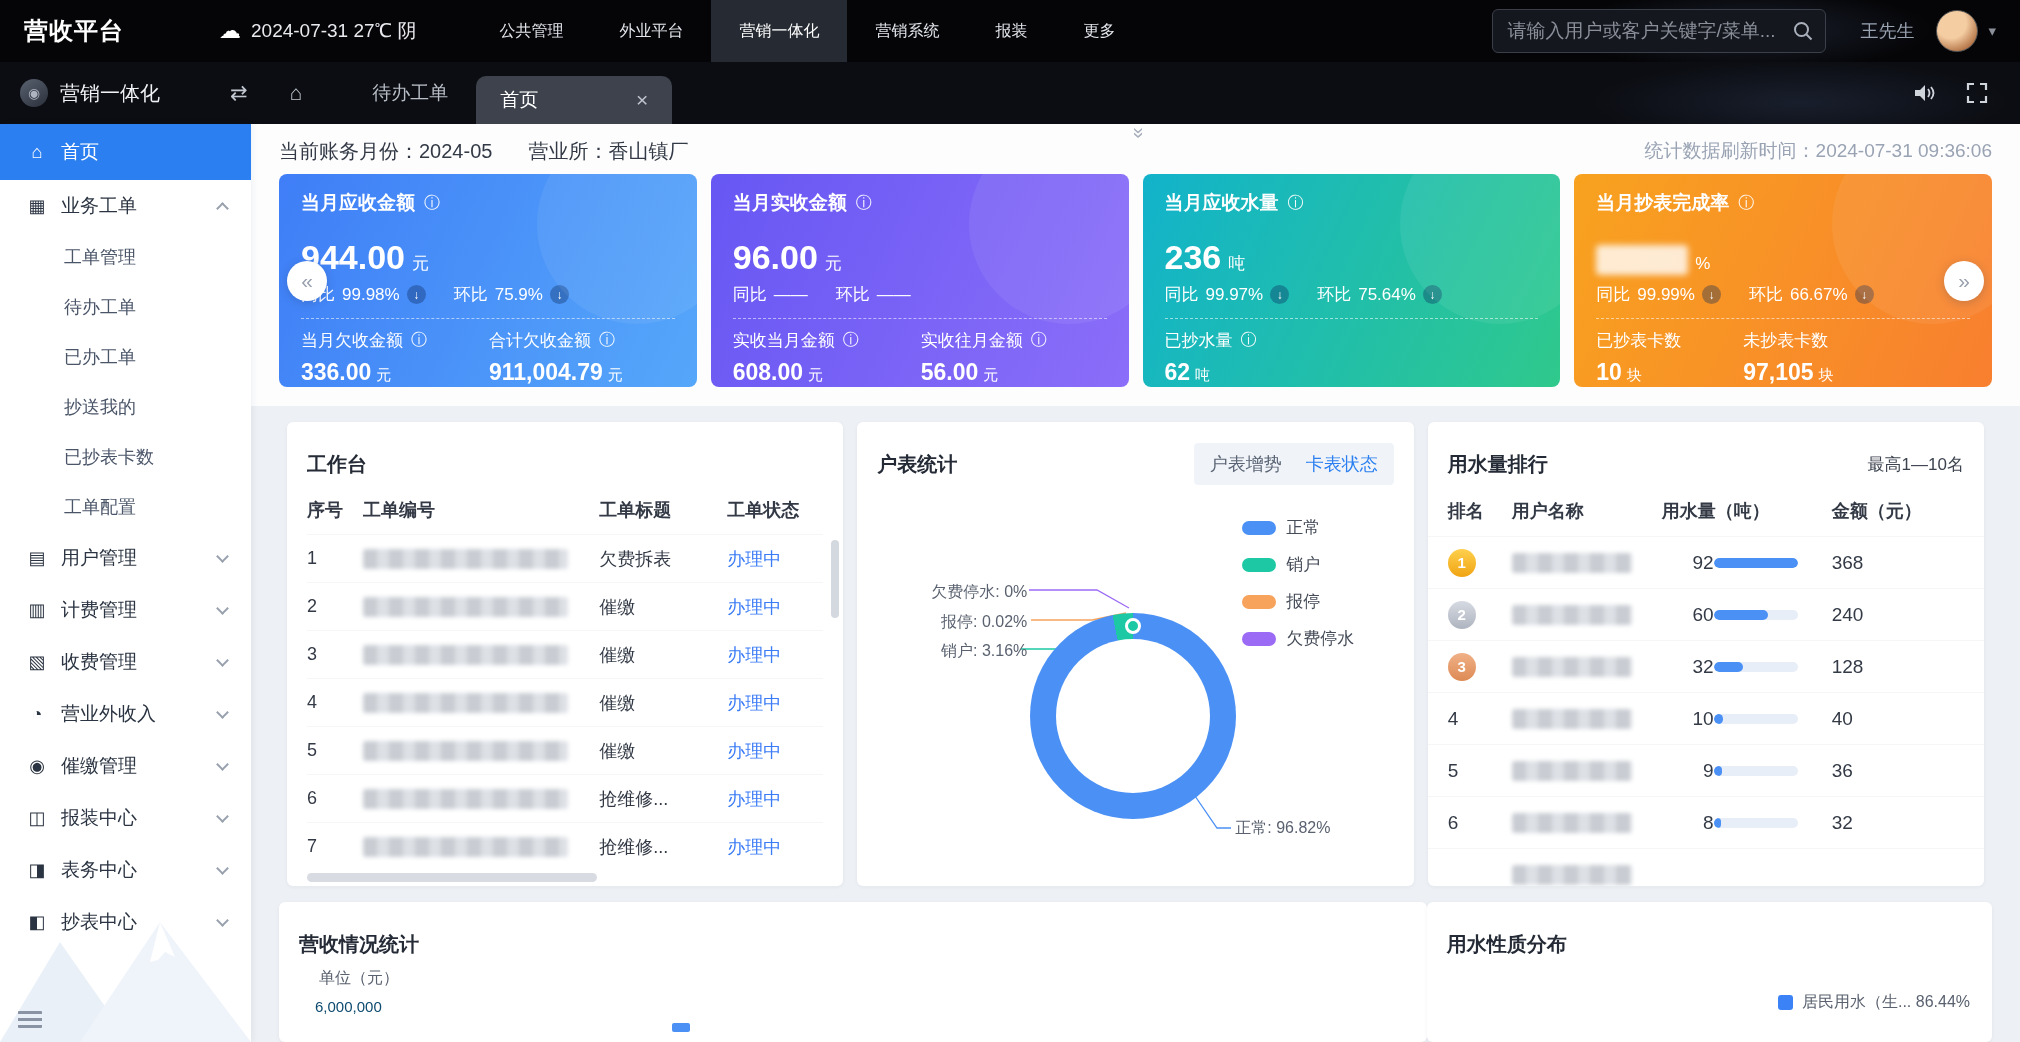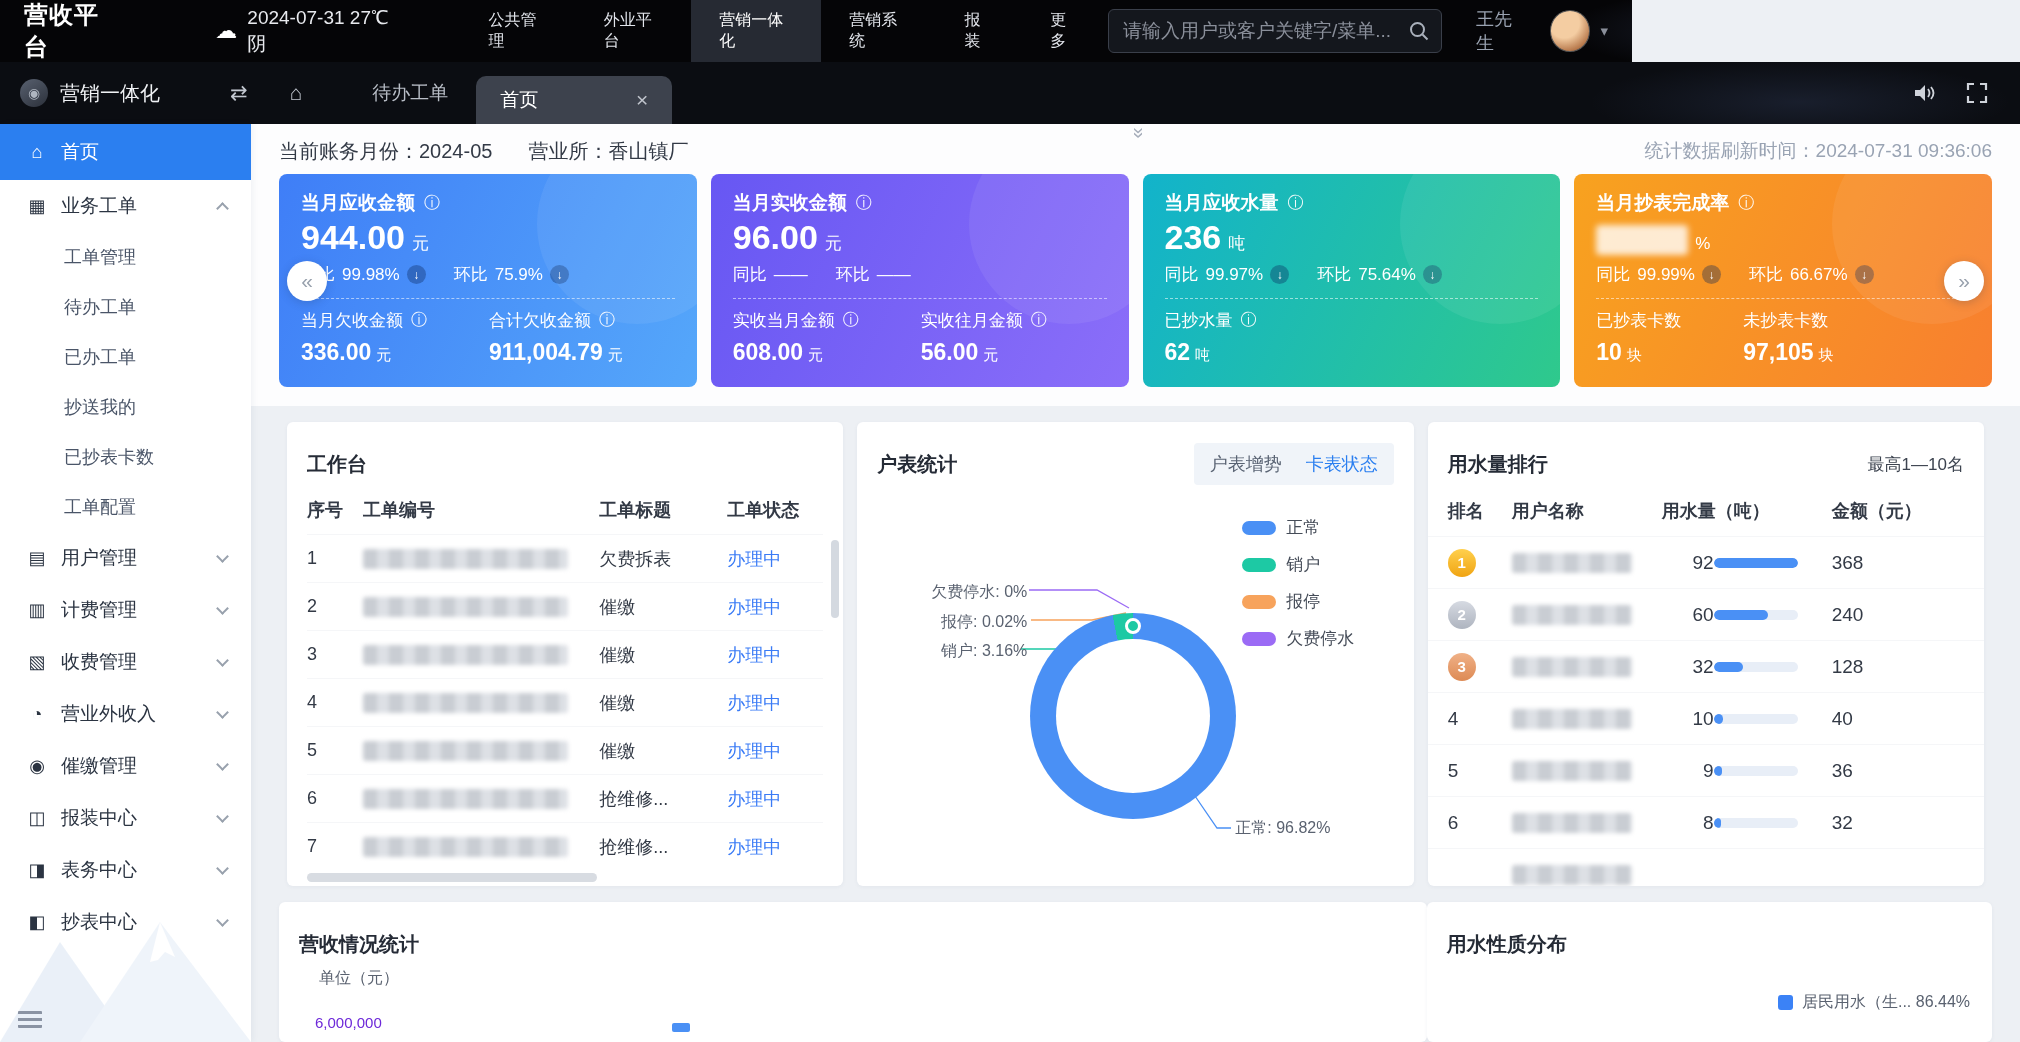--- a/index.html
+++ b/index.html
@@ -1,20 +1,20 @@
 <!DOCTYPE html>
 <html><head>
 <meta charset="utf-8">
 <style>
   * { box-sizing: border-box; margin: 0; padding: 0; }
   html,body { width:2020px; height:1042px; overflow:hidden; }
   body { font-family:"Liberation Sans", sans-serif; background:#edf0f4; position:relative; }
 
   
-  .topbar { position:absolute; left:0; top:0; width:1632px; height:62px; background:#050507; display:flex; align-items:center; padding:8px 24px; color:#fff;
+  .topbar { position:absolute; left:0; top:0; width:2020px; height:62px; background:#050507; display:flex; align-items:center; padding:8px 24px; color:#fff;
             background-image:radial-gradient(260px 60px at 1750px 30px, rgba(90,110,160,.25), transparent 70%); }
   .logo { font-size:24px; font-weight:bold; letter-spacing:1px; margin-right:95px; }
   .weather { display:flex; align-items:center; gap:10px; font-size:19px; color:#e8eaee; margin-right:55px; }
   .cloud { font-size:22px; color:#fff; }
   .nav { display:flex; height:62px; }
   .nav-item { display:flex; align-items:center; padding:0 28px; font-size:16px; color:#e3e6ec; cursor:pointer; }
   .nav-item.active { background:#262a33; color:#fff; }
   .search-wrap { margin-left:auto; position:relative; width:334px; }
   .search-input { width:334px; height:44px; background:#14171d; border:1px solid #3a3f4a; border-radius:6px; color:#cfd3da; font-size:19px; padding:0 44px 0 14px; outline:none; font-family:"Liberation Sans", sans-serif; }
   .search-input::placeholder { color:#8a8f9a; }
@@ -60,21 +60,21 @@
   .cards-wrap { position:relative; margin-top:6px; }
   .cards { display:flex; gap:14px; }
   .card { flex:1 1 0; height:213px; border-radius:8px; padding:16px 22px 12px; color:#fff; position:relative; overflow:hidden; }
   .c-blue   { background:linear-gradient(115deg,#3f7ef7 0%,#55a7fa 100%); }
   .c-purple { background:linear-gradient(115deg,#6757f3 0%,#8b6ef9 100%); }
   .c-teal   { background:linear-gradient(115deg,#12b3cb 0%,#2fc98c 100%); }
   .c-orange { background:linear-gradient(115deg,#f8a21f 0%,#f87f2f 100%); }
   .card::before { content:""; position:absolute; right:-40px; top:-50px; width:200px; height:200px; border-radius:50%; background:rgba(255,255,255,.07); }
   .card-title { display:flex; align-items:center; gap:9px; font-size:19px; font-weight:bold; }
   .info-i { font-size:16px; font-weight:normal; opacity:.95; cursor:pointer; }
-  .card-value { margin-top:2px; font-size:34px; font-weight:bold; }
+  .card-value { margin-top:22px; font-size:34px; font-weight:bold; }
   .card-unit { font-size:17px; font-weight:normal; margin-left:7px; }
   .trend-row { display:flex; align-items:center; gap:8px; margin-top:6px; font-size:17px; }
   .trend-group { display:flex; align-items:center; gap:7px; margin-right:20px; }
   .trend-badge { width:19px; height:19px; border-radius:50%; background:rgba(8,36,89,.35); display:flex; align-items:center; justify-content:center; font-size:12px; color:#fff; }
   .dash { border-top:1px dashed rgba(255,255,255,.55); margin:12px 0 10px; }
   .subs { display:flex; gap:62px; }
   .sub-label { display:flex; align-items:center; gap:8px; font-size:17px; }
   .sub-val { margin-top:7px; font-size:23px; font-weight:bold; }
   .sub-unit { font-size:15px; font-weight:normal; margin-left:5px; }
   .redact-white { display:inline-block; width:92px; height:30px; background:rgba(255,255,255,.8); border-radius:4px; filter:blur(3px); vertical-align:middle; }
@@ -138,21 +138,21 @@
   .medal { width:28px; height:28px; border-radius:50%; color:#fff; font-size:15px; font-weight:bold; display:flex; align-items:center; justify-content:center; }
   .medal.gold { background:linear-gradient(#ffd04d,#f0a413); }
   .medal.silver { background:linear-gradient(#d6dae2,#aeb4bf); }
   .medal.bronze { background:linear-gradient(#f0b187,#dd8a54); }
 
   
   .bottom-row { display:flex; gap:0; padding:0 28px; margin-top:16px; height:140px; }
   .bp-left { flex:2.03 1 0; }
   .bp-right { flex:1 1 0; }
   .rev-unit { position:absolute; left:40px; top:66px; font-size:16px; color:#5a6270; }
-  .rev-tick { position:absolute; left:36px; top:112px; font-size:15px; color:#6d28d9; }
+  .rev-tick { position:absolute; left:36px; top:96px; font-size:15px; color:#0c4a6e; }
   .rev-bar { position:absolute; left:393px; bottom:10px; width:18px; height:9px; border-radius:2px; background:#4a90f5; }
   .wn-legend { position:absolute; right:22px; top:90px; display:flex; align-items:center; gap:9px; font-size:16px; color:#5a6270; }
   .wn-sq { width:15px; height:15px; border-radius:3px; }
 </style>
 </head>
 <body>
 
 <header class="topbar">
   <div class="logo">营收平台</div>
   <div class="weather">

